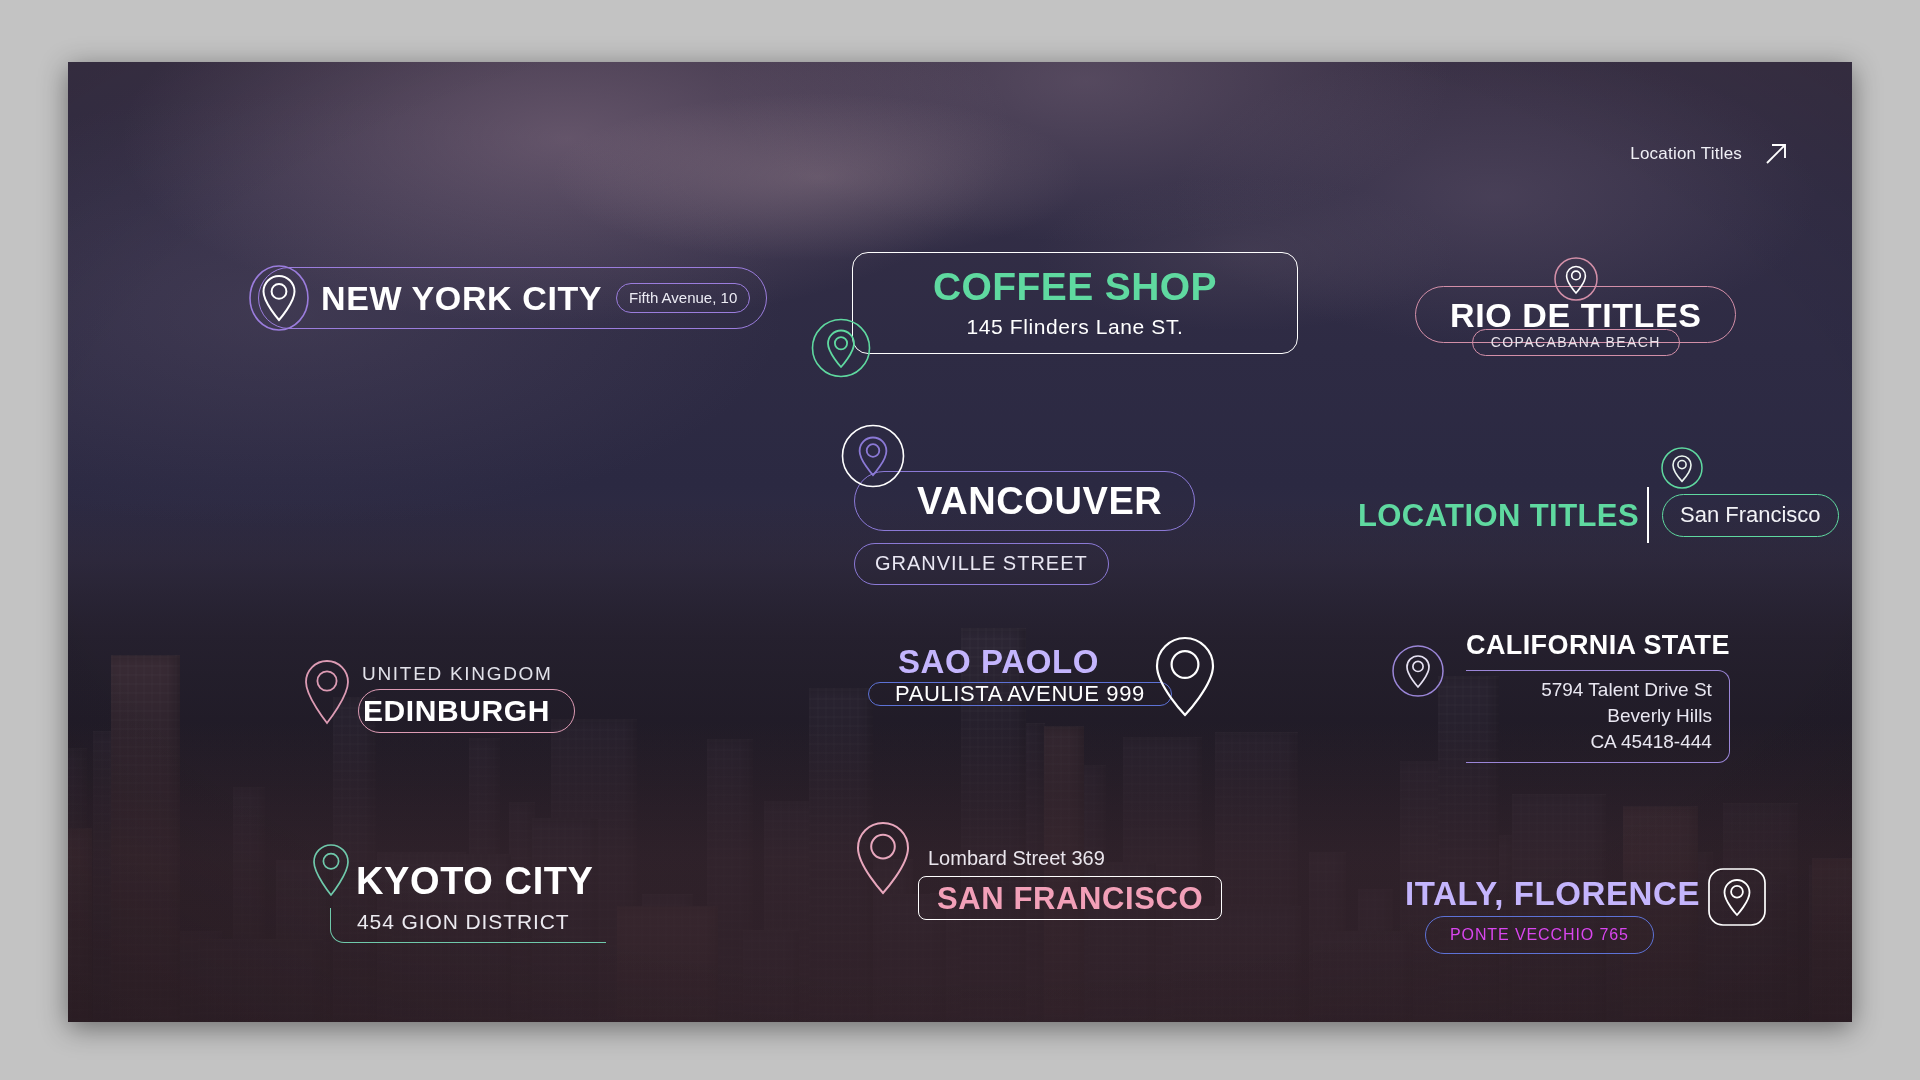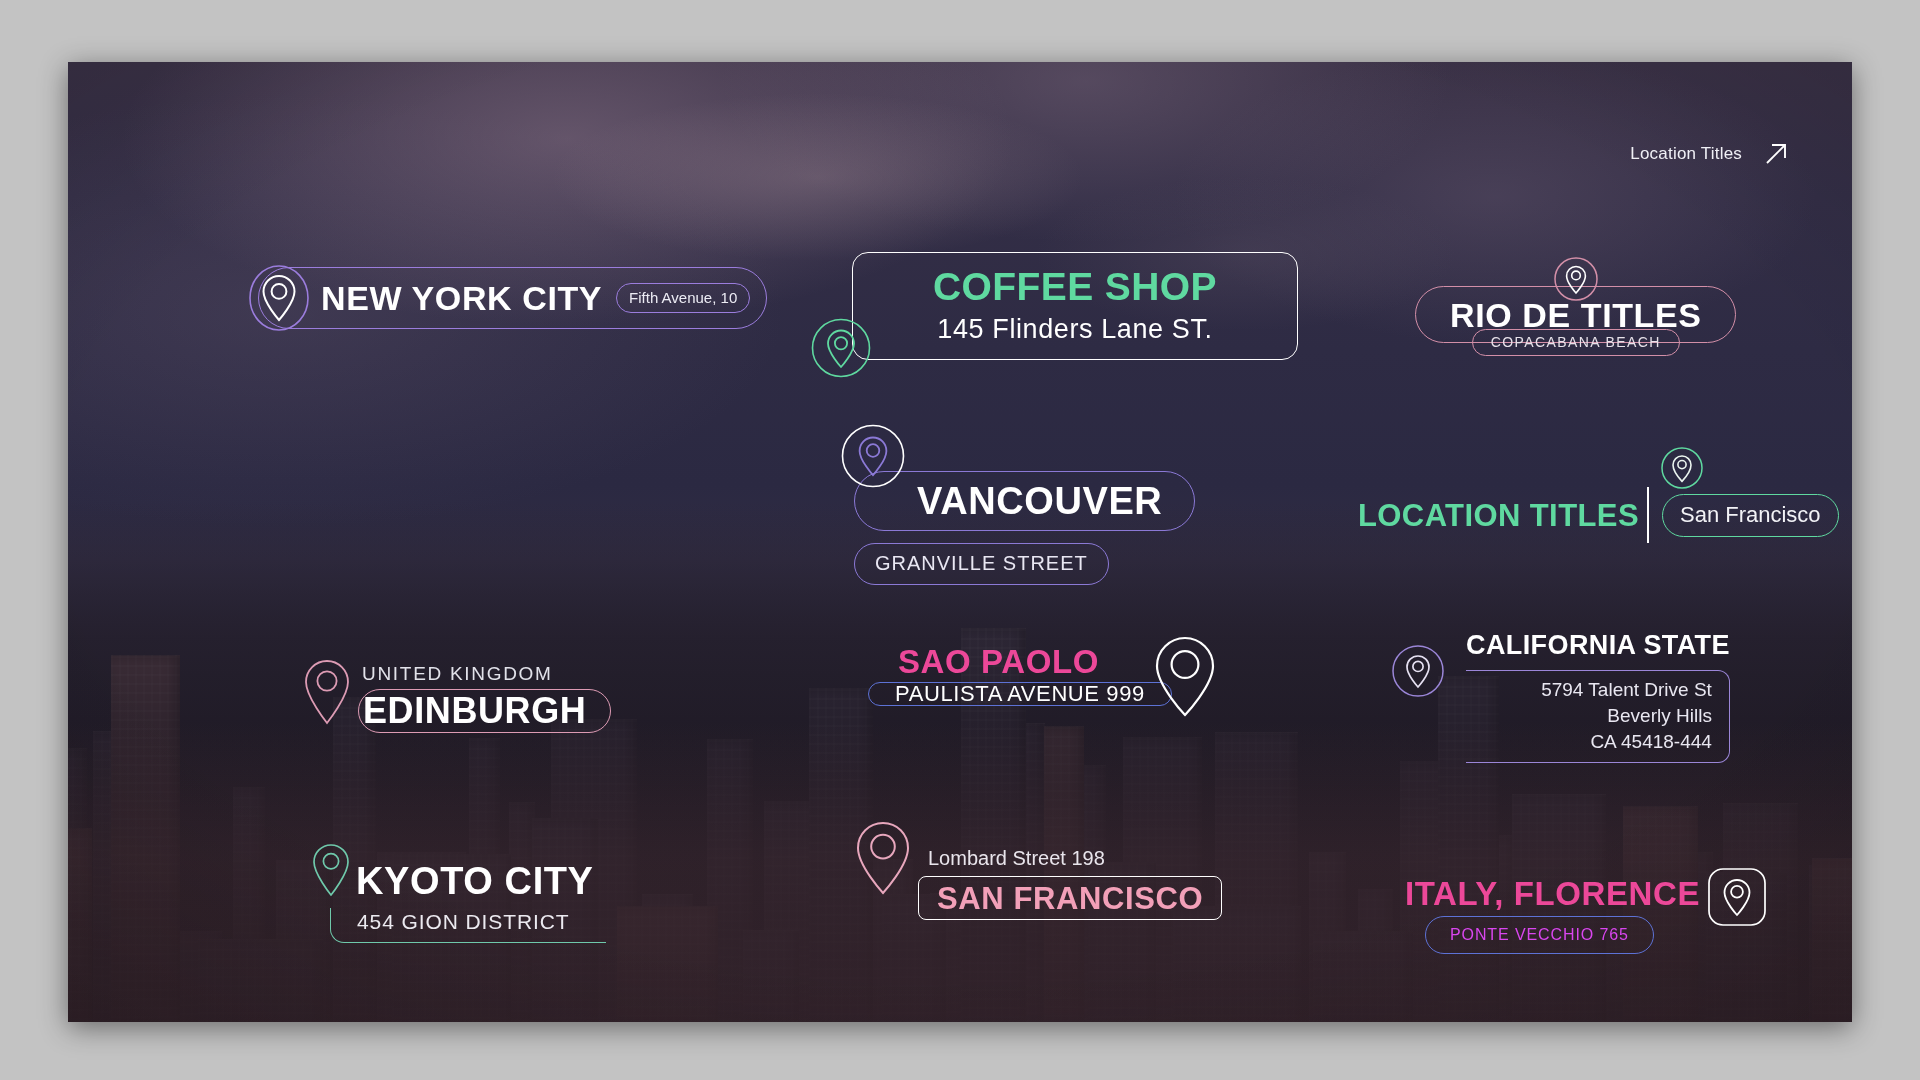--- a/index.html
+++ b/index.html
@@ -74,21 +74,21 @@
   
   .lt { position:absolute; z-index:30; white-space:nowrap; }
   .ttl { font-weight:700; letter-spacing:.6px; line-height:1; }
   .sub { letter-spacing:.6px; line-height:1; }
   .pinwrap{ position:absolute; }
   svg.pin{ display:block; overflow:visible; }
 
   
   :root{}
   .c-mint{ color:#5fd9a0; }
-  .c-blue{ color:#ec4899; }
+  .c-blue{ color:#c4b5fd; }
   .c-pink{ color:#f2a0b8; }
   .c-white{ color:#ffffff; }
   .c-dim{ color:#e2e2ea; }
 
   
   #nyc { left:190px; top:205px; }
   #nyc .frame{
     border:1.6px solid #9b7ddd; border-radius:999px;
     height:62px; padding:0 16px 0 62px;
     display:flex; align-items:center; gap:14px;
@@ -101,21 +101,21 @@
   #nyc .pinwrap{ left:-12px; top:-3px; }
 
   
   #coffee { left:784px; top:190px; }
   #coffee .frame{
     border:1.6px solid #ffffff; border-radius:16px;
     width:446px; padding:14px 0 16px;
     display:flex; flex-direction:column; align-items:center; gap:10px;
   }
   #coffee .ttl{ font-size:39px; letter-spacing:.4px; }
-  #coffee .sub{ font-size:27px; font-weight:400; }
+  #coffee .sub{ font-size:21px; font-weight:400; }
   #coffee .pinwrap{ left:-41px; top:66px; }
 
   
   #rio { left:1347px; top:224px; }
   #rio .frame{
     border:1.6px solid #d38fa8; border-radius:999px;
     height:57px; padding:0 34px;
     display:flex; align-items:center; justify-content:center;
   }
   #rio .ttl{ font-size:34px; }
@@ -177,21 +177,21 @@
   #loct .pinwrap{ left:303px; top:-40px; }
 
   
   #edin { left:290px; top:601px; }
   #edin .kick{ font-size:19px; letter-spacing:1.7px; margin-bottom:4px; padding-left:4px; }
   #edin .frame{
     border:1.6px solid #dd9bb4; border-radius:999px;
     height:44px; padding:0 24px 0 4px;
     display:flex; align-items:center;
   }
-  #edin .ttl{ font-size:36px; }
+  #edin .ttl{ font-size:30px; }
   #edin .pinwrap{ left:-57px; top:-6px; }
 
   
   #sao { left:800px; top:583px; }
   #sao .ttl{ font-size:33px; padding-left:30px; }
   #sao .frame{
     margin-top:4px;
     border:1.6px solid #5d72d6; border-radius:999px;
     height:24px; padding:0 26px;
     display:flex; align-items:center;
@@ -449,21 +449,21 @@
       </div>
     </div>
 
     <div class="lt" id="sanfr">
       <div class="pinwrap">
         <svg class="pin" width="56" height="78" viewBox="0 0 56 78">
           <path d="M28 3C14 3 3 14 3 28c0 17.8 25 45 25 45s25-27.2 25-45C53 14 42 3 28 3z" fill="none" stroke="#e8a7bd" stroke-width="2"></path>
           <circle cx="28" cy="26.6" r="11.8" fill="none" stroke="#e8a7bd" stroke-width="2"></circle>
         </svg>
       </div>
-      <div class="kick">Lombard Street 198</div>
+      <div class="kick">Lombard Street 369</div>
       <div class="frame">
         <span class="ttl c-pink">SAN FRANCISCO</span>
       </div>
     </div>
 
     <div class="lt" id="ital">
       <div class="pinwrap">
         <svg class="pin" width="58" height="58" viewBox="0 0 58 58">
           <rect x="1" y="1" width="56" height="56" rx="14" fill="none" stroke="#ffffff" stroke-width="1.7"></rect>
           <path d="M29 12c-6.9 0-12.5 5.6-12.5 12.5 0 9 12.5 22.5 12.5 22.5s12.5-13.5 12.5-22.5C41.5 17.6 35.9 12 29 12z" fill="none" stroke="#ffffff" stroke-width="1.8"></path>

